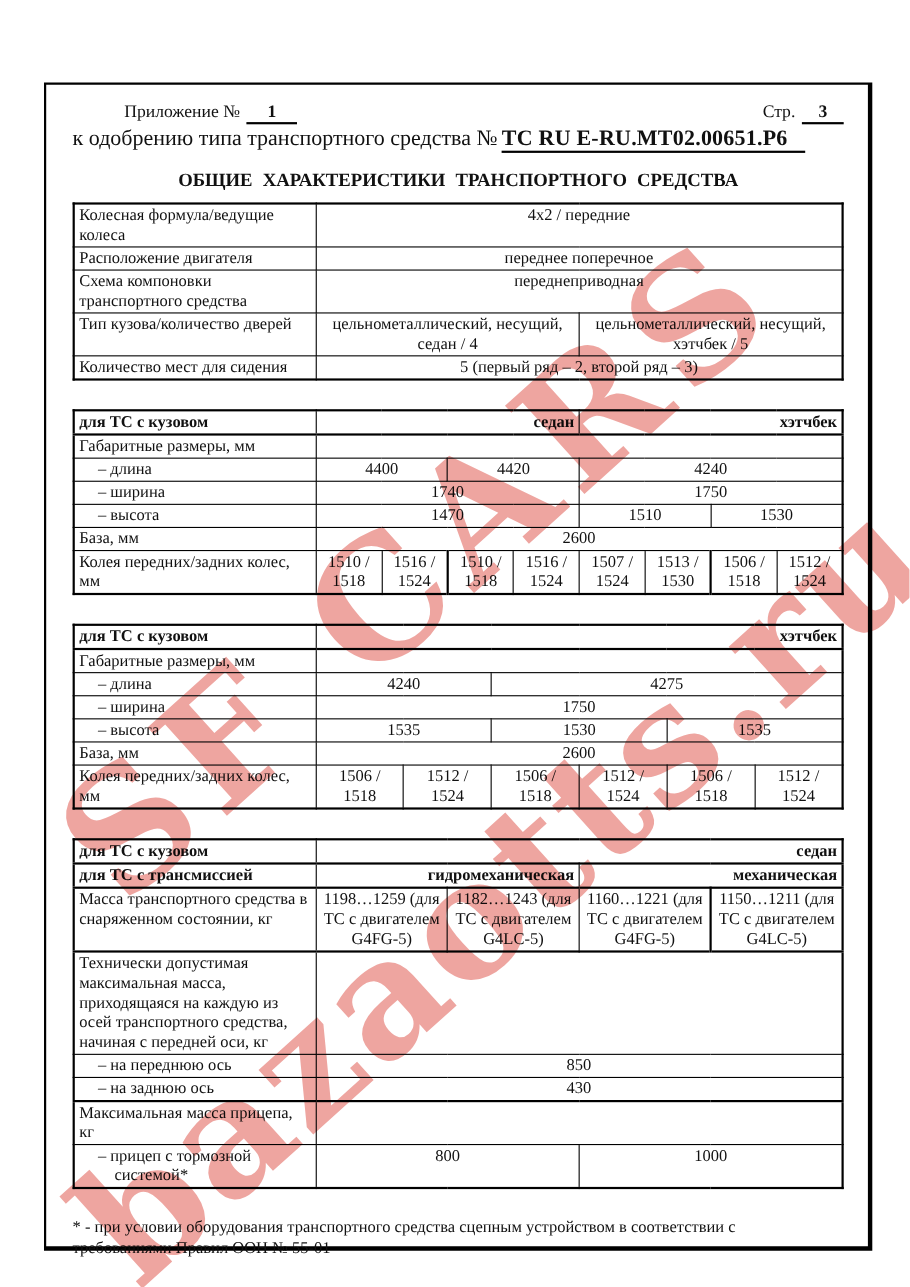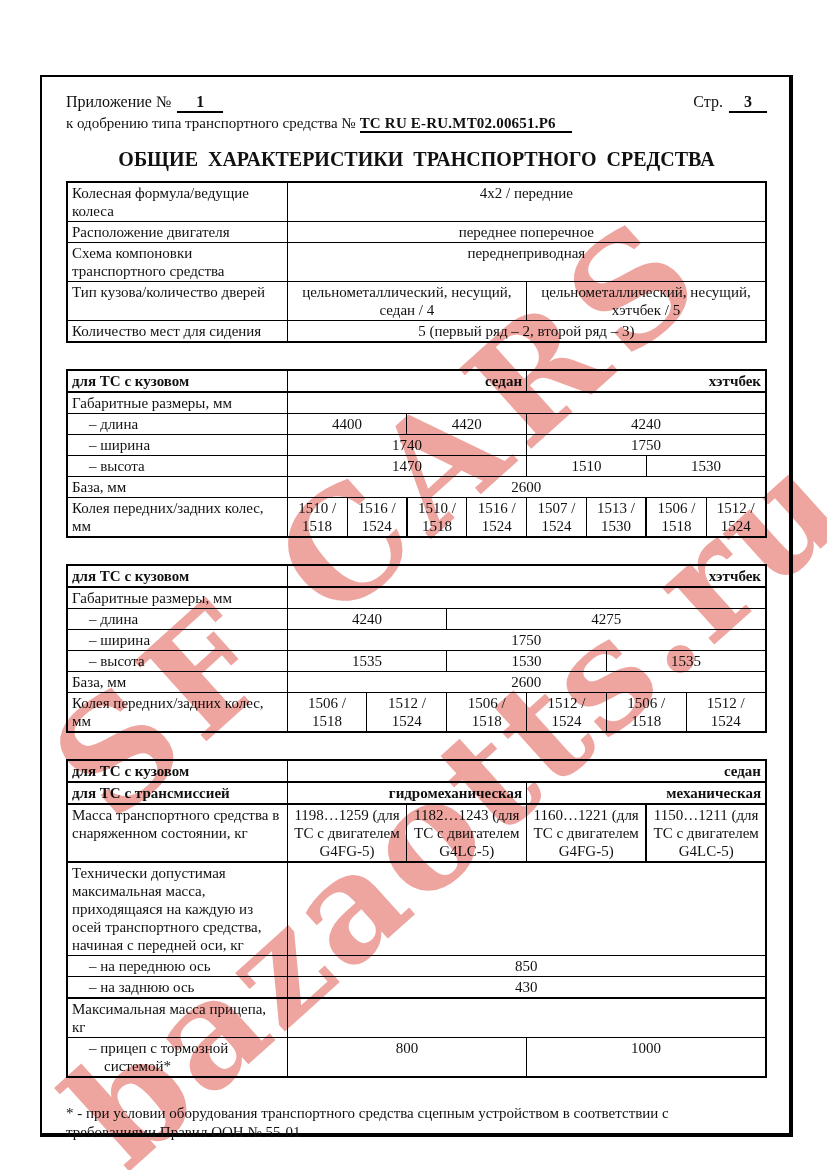--- a/index.html
+++ b/index.html
@@ -6,33 +6,33 @@
   .sheet {
     position:relative; width:827px; height:1170px; background:#ffffff;
     font-family:"Liberation Serif", serif; color:#111; overflow:hidden;
   }
   .frame {
     position:absolute; left:40px; top:75px; width:753px; height:1062px;
     box-sizing:border-box; border-style:solid; border-color:#000;
     border-width:2px 4px 4px 2px; padding:16px 22px 0 24px;
   }
   .hdr-line1 { display:flex; justify-content:space-between; font-size:16px; }
-  .hdr-left, .hdr-right { white-space:nowrap; }
+  .hdr-left, .hdr-right { white-space:nowrap;margin-left:47px; }
   .num-underline {
     display:inline-block; min-width:46px; text-align:center;
     border-bottom:2px solid #000; font-weight:bold; margin-left:6px;
   }
   .num-underline.pg { min-width:38px; }
-  .hdr-line2 { font-size:15px; margin-top:2px; }
+  .hdr-line2 { font-size:20px; margin-top:2px; }
   .approval-num {
     font-weight:bold; border-bottom:2px solid #000; padding-right:16px; margin-left:4px;
     letter-spacing:0.2px;
   }
   .doc-title {
-    text-align:center; font-weight:bold; font-size:20px; word-spacing:5px;
+    text-align:center; font-weight:bold; font-size:17px; word-spacing:5px;
     margin:16px 0 10px 0;
   }
   table { width:100%; border-collapse:collapse; table-layout:fixed; margin-bottom:26px; }
   td {
     border:1px solid #000; padding:1px 4px; font-size:15px; line-height:1.2;
     vertical-align:top; word-wrap:break-word;
   }
   table { border:2px solid #000; }
   .lbl { text-align:left; }
   .val { text-align:center; }

